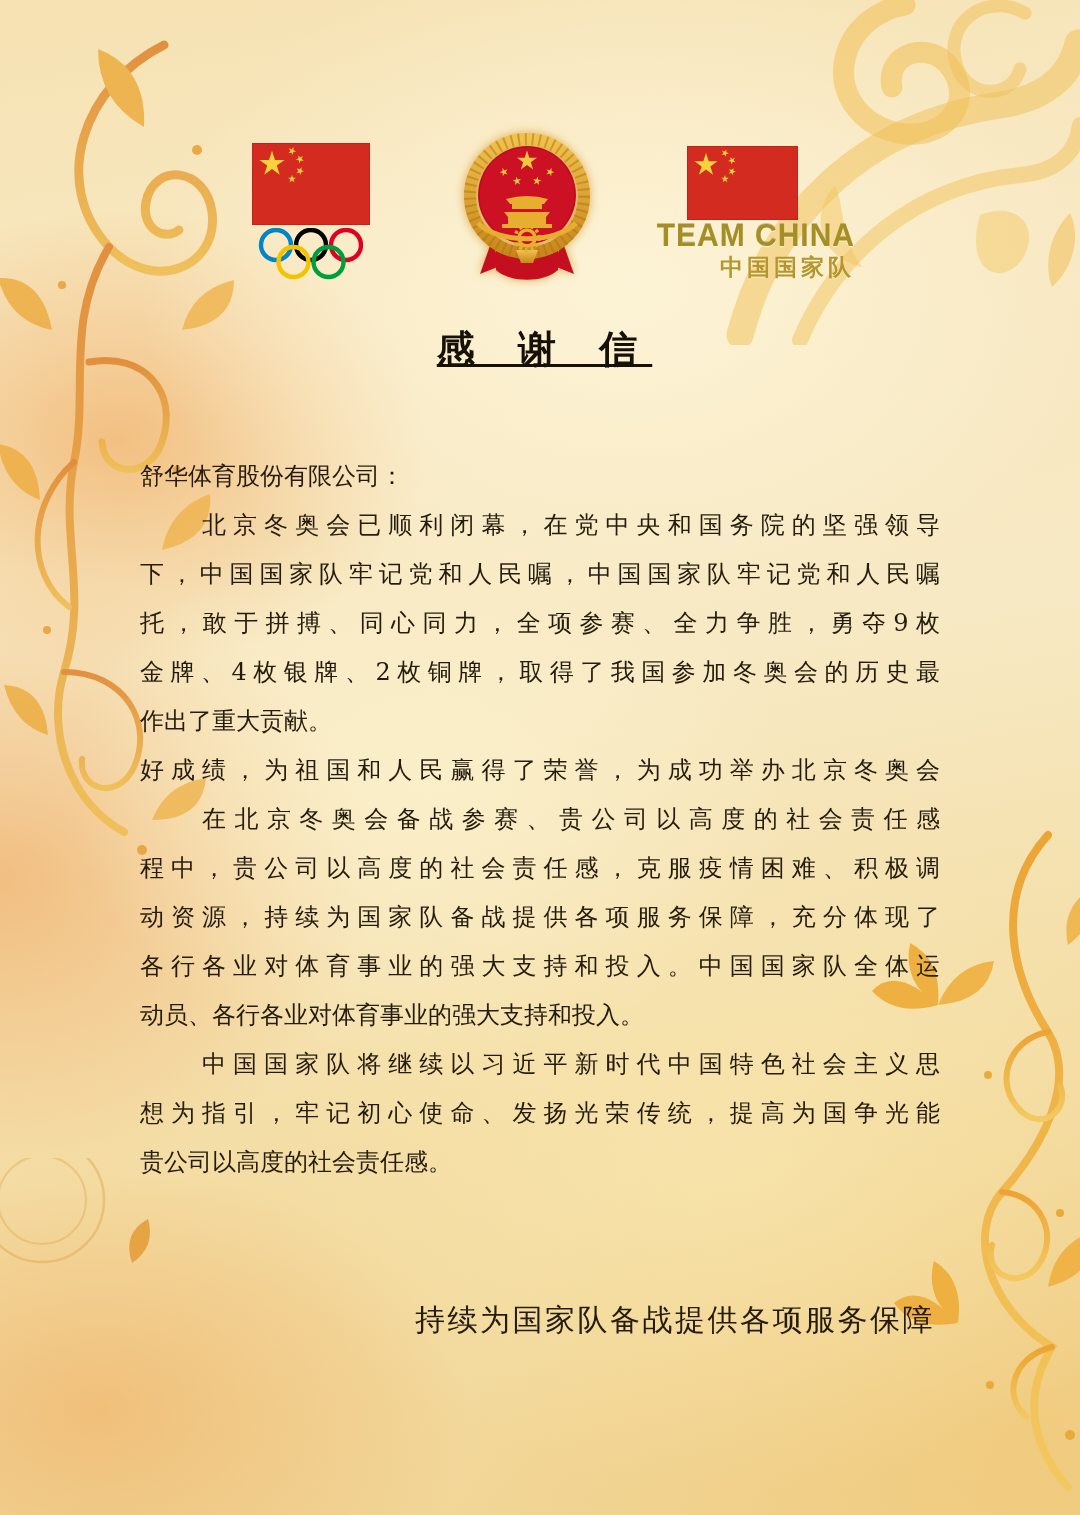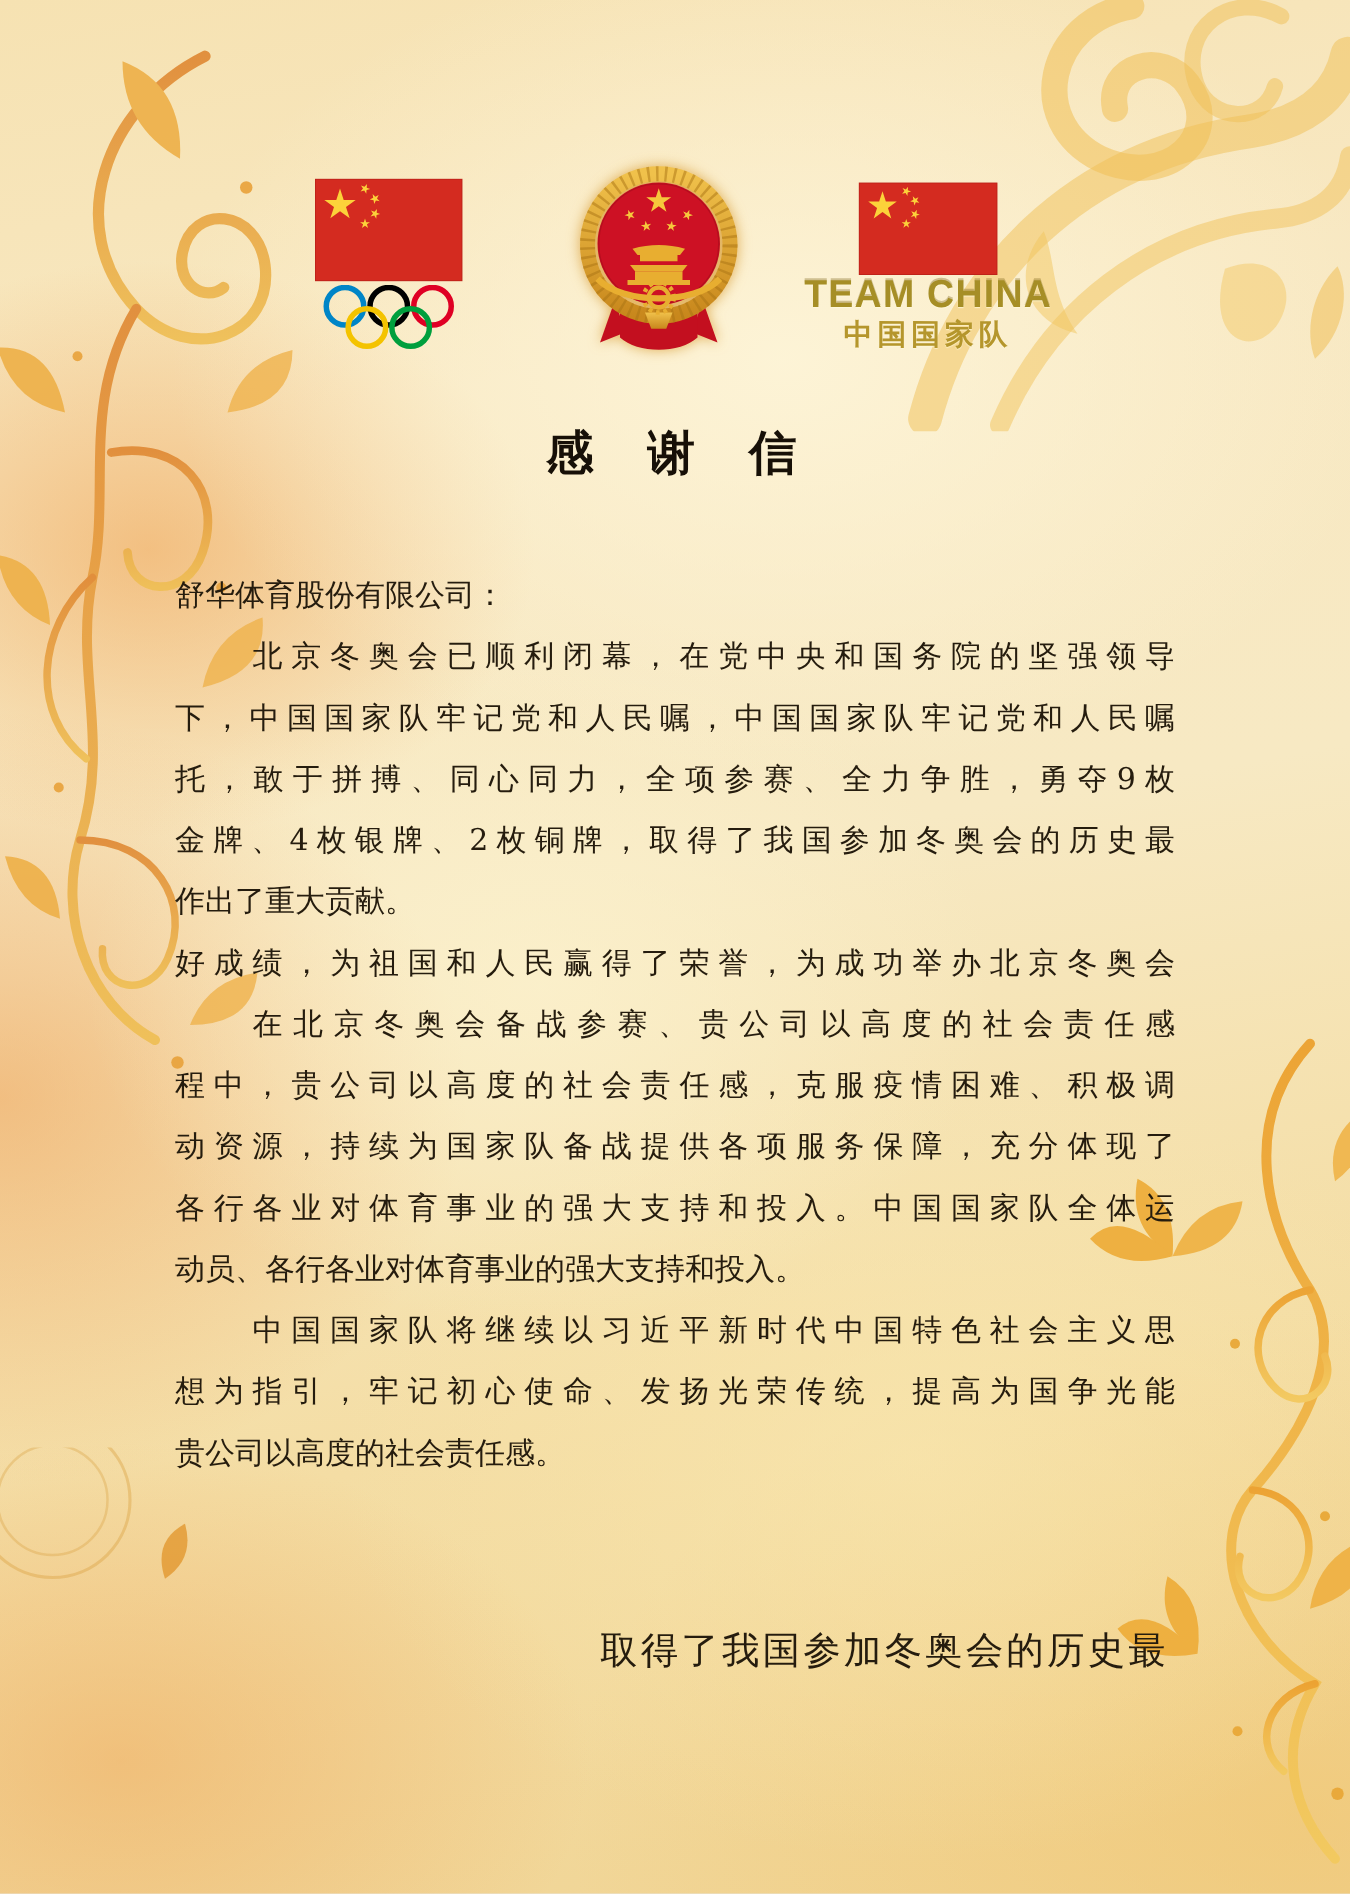--- a/index.html
+++ b/index.html
@@ -18,36 +18,36 @@
       radial-gradient(500px 340px at 9% 93%, rgba(238,166,88,.50), rgba(238,166,88,0) 75%),
       radial-gradient(760px 520px at 97% 96%, rgba(240,194,106,.55), rgba(240,194,106,0) 78%),
       linear-gradient(170deg,#f6e2b2 0%,#f8e8c2 22%,#f7e9c3 46%,#f4dda4 72%,#f0d494 100%);
   }
   .decor{position:absolute;pointer-events:none;}
   
   .flag-left{position:absolute;left:252px;top:143px;width:118px;height:82px;}
   .rings{position:absolute;left:256px;top:228px;width:110px;height:58px;}
   .emblem{position:absolute;left:460px;top:122px;width:134px;height:168px;filter:drop-shadow(0 0 5px rgba(214,150,40,.75));}
   .flag-right{position:absolute;left:687px;top:146px;width:111px;height:74px;}
-  .teamchina{position:absolute;left:630px;top:221px;width:225px;text-align:center;}
+  .teamchina{position:absolute;left:630px;top:221px;width:225px;text-align:right;}
   .teamchina .tc1{
     font-family:"Liberation Sans",sans-serif;font-weight:bold;
     font-size:30px;line-height:30px;letter-spacing:1px;color:#a68e26;
     text-shadow:0 1px 1px rgba(255,250,220,.8), 0 -1px 0 rgba(120,95,20,.35);
     transform:scaleY(1.04);
   }
   .teamchina .tc2{
     font-family:"Liberation Sans",sans-serif;font-weight:bold;
     font-size:23px;line-height:26px;letter-spacing:4px;color:#b5962c;margin-top:3px;
     text-shadow:0 1px 1px rgba(255,250,220,.7);
   }
   
   .title{
-    position:absolute;left:0;top:337px;width:1074px;text-align:center;
-    font-size:38px;font-weight:bold;color:#171007;letter-spacing:15px;text-indent:15px;
+    position:absolute;left:0;top:324px;width:1074px;text-align:center;
+    font-size:38px;font-weight:bold;color:#171007;letter-spacing:15px;text-indent:15px;text-decoration:underline;
   }
   .body-text{
     position:absolute;left:140px;top:452px;width:800px;
     font-size:24px;line-height:49px;color:#251c0e;
   }
   .line{height:49px;overflow:hidden;text-align:justify;text-align-last:justify;white-space:nowrap;}
   .line.j{white-space:normal;}
   .line.start{text-indent:62px;}
   .line.end,.salutation{text-align:left;text-align-last:left;}
   .signature{
@@ -229,15 +229,15 @@
     <div class="line j">程中，贵公司以高度的社会责任感，克服疫情困难、积极调</div>
     <div class="line j">动资源，持续为国家队备战提供各项服务保障，充分体现了</div>
     <div class="line j">各行各业对体育事业的强大支持和投入。中国国家队全体运</div>
     <div class="line end">动员、各行各业对体育事业的强大支持和投入。</div>
 
     <div class="line j start">中国国家队将继续以习近平新时代中国特色社会主义思</div>
     <div class="line j">想为指引，牢记初心使命、发扬光荣传统，提高为国争光能</div>
     <div class="line end">贵公司以高度的社会责任感。</div>
   </div>
 
-  <div class="signature">取得了我国参加冬奥会的历史最</div>
+  <div class="signature">持续为国家队备战提供各项服务保障</div>
 
 </div>
 
 </body></html>

